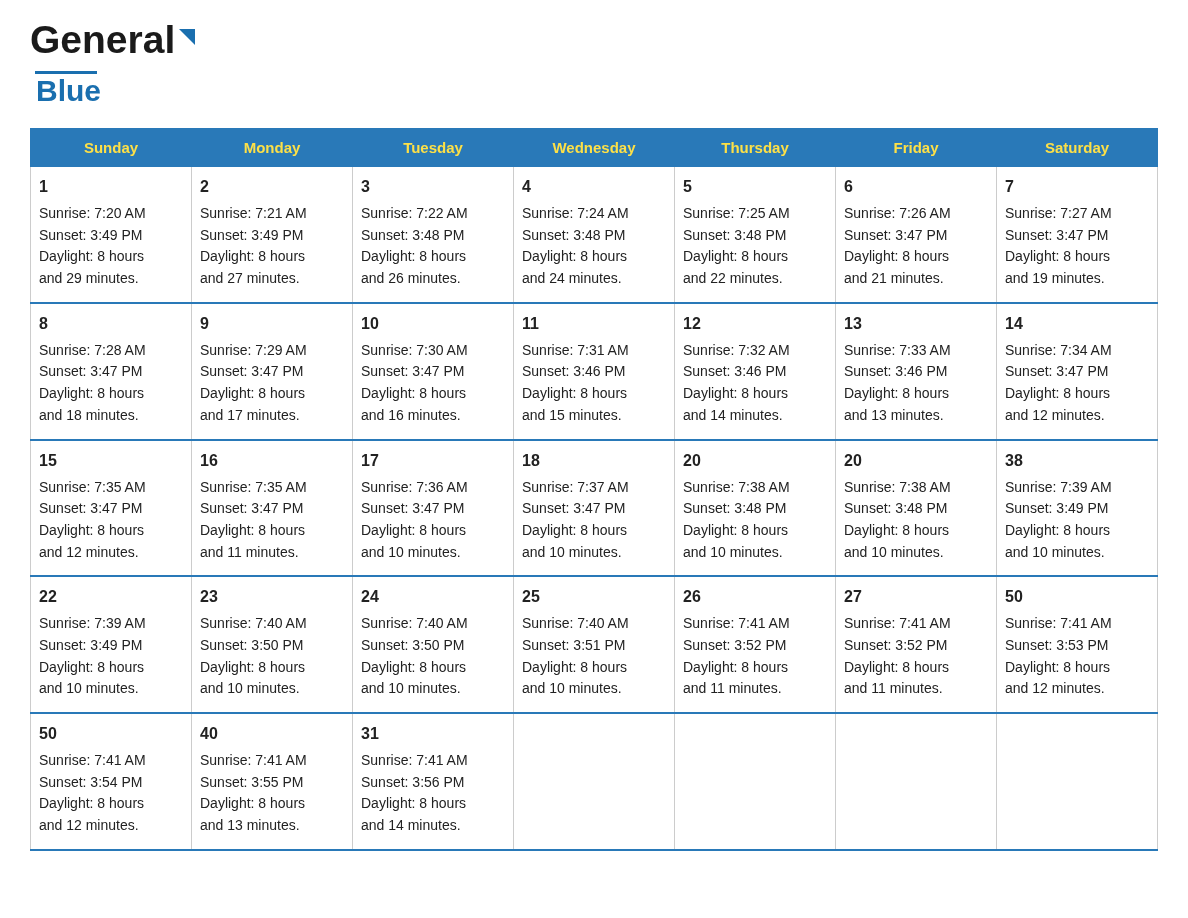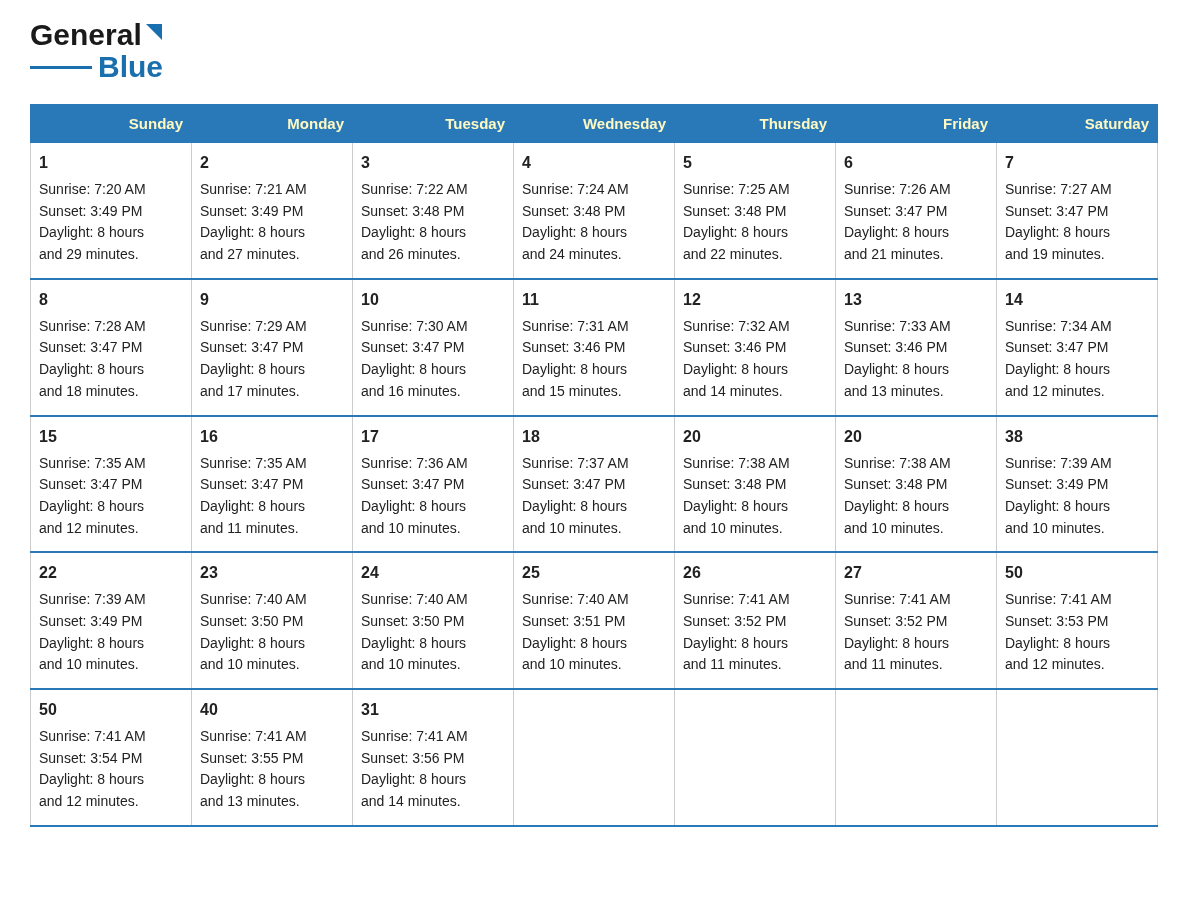--- a/index.html
+++ b/index.html
@@ -36,25 +36,25 @@
       color: #444;
       margin-top: 4px;
     }
     table {
       width: 100%;
       border-collapse: collapse;
       table-layout: fixed;
     }
     thead th {
       background: #2979b8;
-      color: #fef9c3;
+      color: #fde047;
       font-size: 15px;
       font-weight: bold;
       padding: 10px 8px;
-      text-align: right;
+      text-align: center;
       border: 1px solid #2979b8;
     }
     tbody td {
       vertical-align: top;
       padding: 8px 8px 12px 8px;
       border: 1px solid #ccc;
       font-size: 13px;
       line-height: 1.5;
       min-height: 100px;
     }
@@ -75,26 +75,26 @@
     .empty-cell {
       background: #fff;
     }
   </style>
 </head>
 <body>
 
 <div class="header">
   <div class="logo">
   <div style="display:flex;align-items:center;line-height:1;">
-    <span style="font-size:30px;font-weight:bold;color:#1a1a1a;">General</span>
+    <span style="font-size:39px;font-weight:bold;color:#1a1a1a;">General</span>
     <svg width="20" height="26" viewBox="0 0 20 26" style="margin-left:2px;vertical-align:middle;">
       <polygon points="2,2 18,2 18,18" fill="#1a6faf"></polygon>
     </svg>
   </div>
-  <div style="display:flex;align-items:center;margin-top:0px;">
+  <div style="display:flex;align-items:center;margin-top:12px;flex-direction:column;">
     <div style="height:3px;background:#1a6faf;width:62px;"></div>
     <span style="font-size:30px;font-weight:bold;color:#1a6faf;margin-left:6px;">Blue</span>
   </div>
 </div>
   <div class="title-block">
     <div class="month-title"></div>
     <div class="location"></div>
   </div>
 </div>
 

